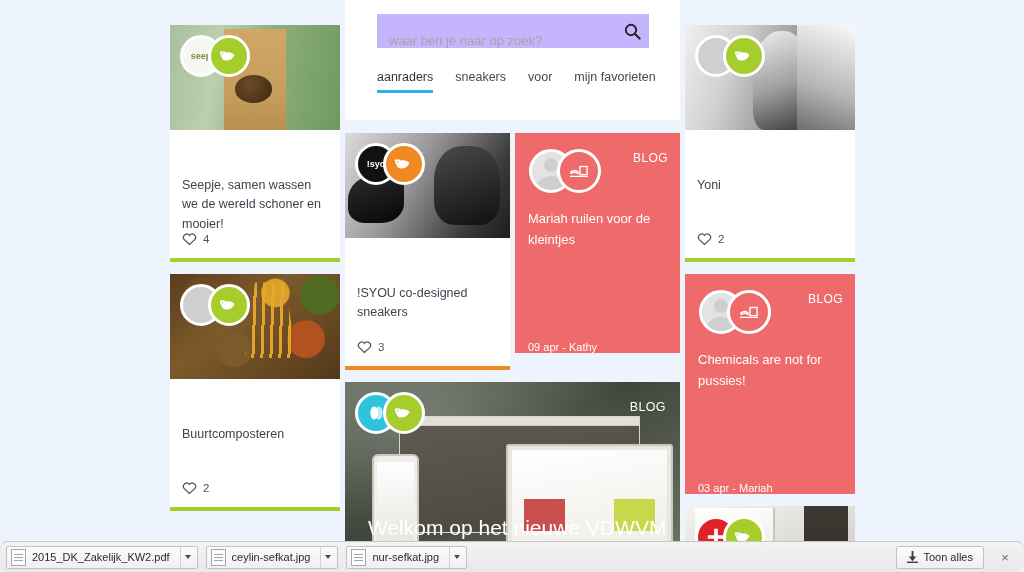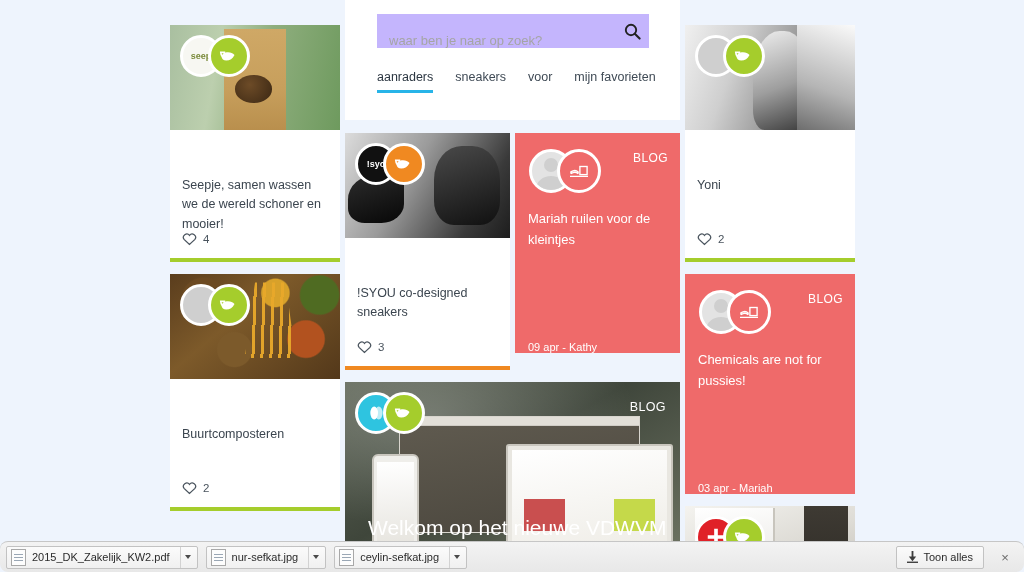--- a/index.html
+++ b/index.html
@@ -760,29 +760,29 @@
   <div class="dl-item">
     <span class="dl-file-icon"></span>
     <span class="dl-name">2015_DK_Zakelijk_KW2.pdf</span>
     <span class="dl-caret">
         <i class="caret-glyph"></i>
       </span>
   </div>
 
   <div class="dl-item">
     <span class="dl-file-icon"></span>
-    <span class="dl-name">nur-sefkat.jpg</span>
+    <span class="dl-name">ceylin-sefkat.jpg</span>
     <span class="dl-caret">
         <i class="caret-glyph"></i>
       </span>
   </div>
 
   <div class="dl-item">
     <span class="dl-file-icon"></span>
-    <span class="dl-name">ceylin-sefkat.jpg</span>
+    <span class="dl-name">nur-sefkat.jpg</span>
     <span class="dl-caret">
         <i class="caret-glyph"></i>
       </span>
   </div>
 
   <div id="dl-spacer"></div>
 
   <div id="show-all-btn">
     <svg width="11" height="12" viewBox="0 0 12 13">
       <path d="M5 0h2v6h3L6 11 2 6h3z" fill="#3c3c3c"></path>

